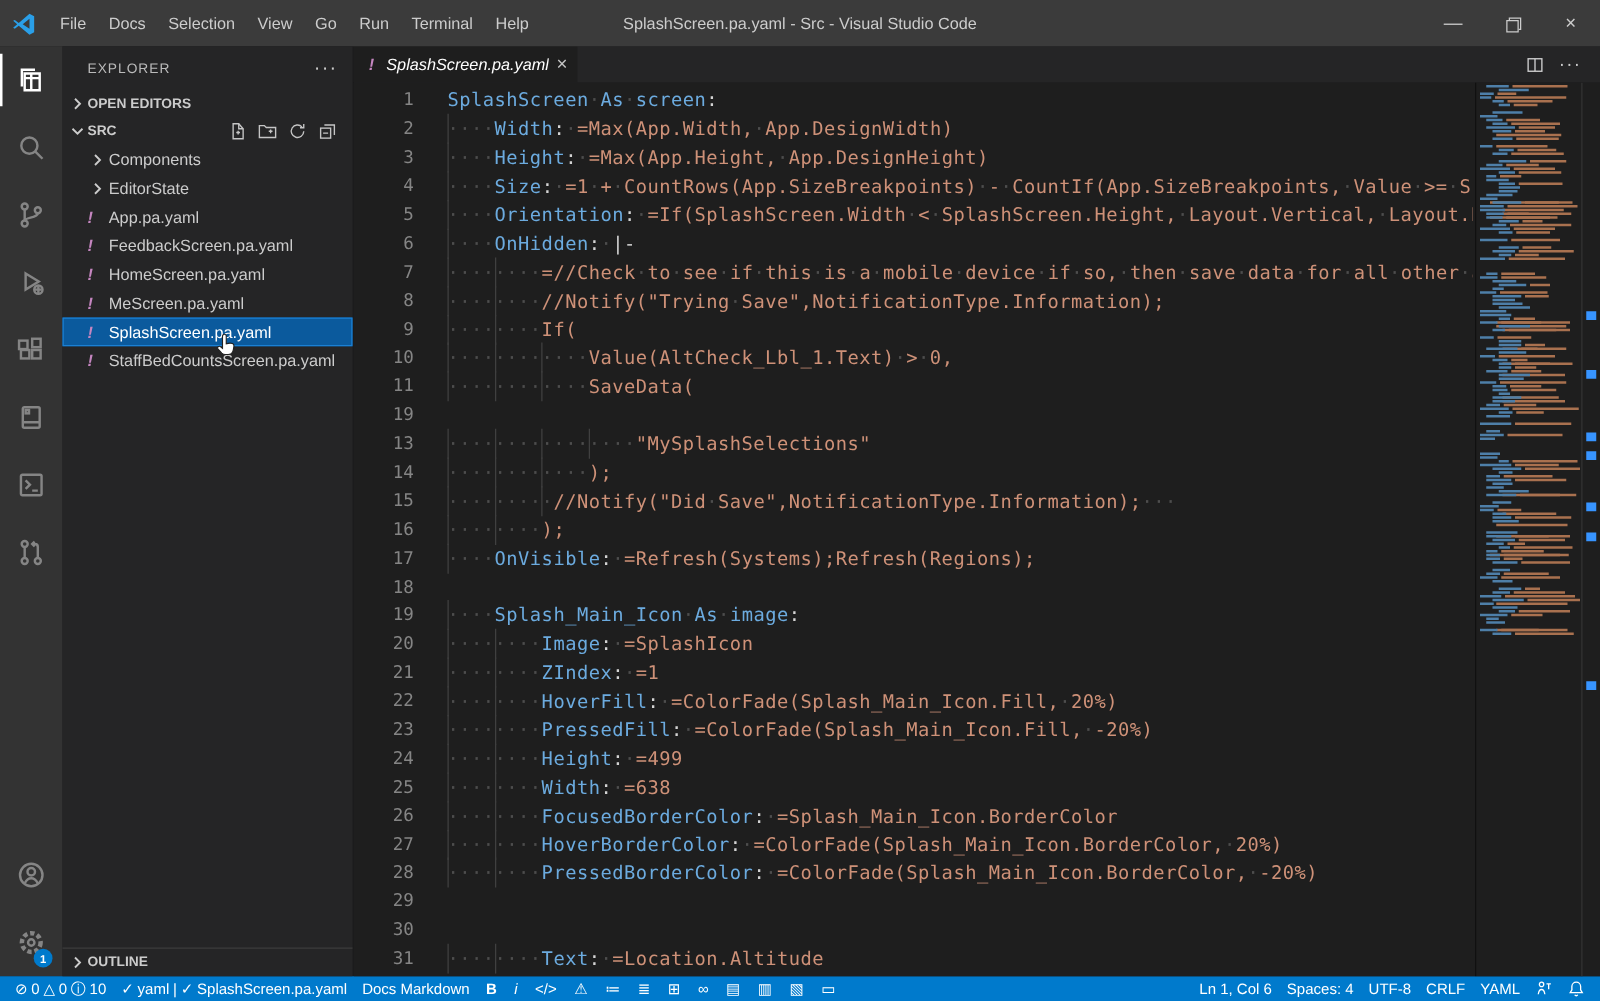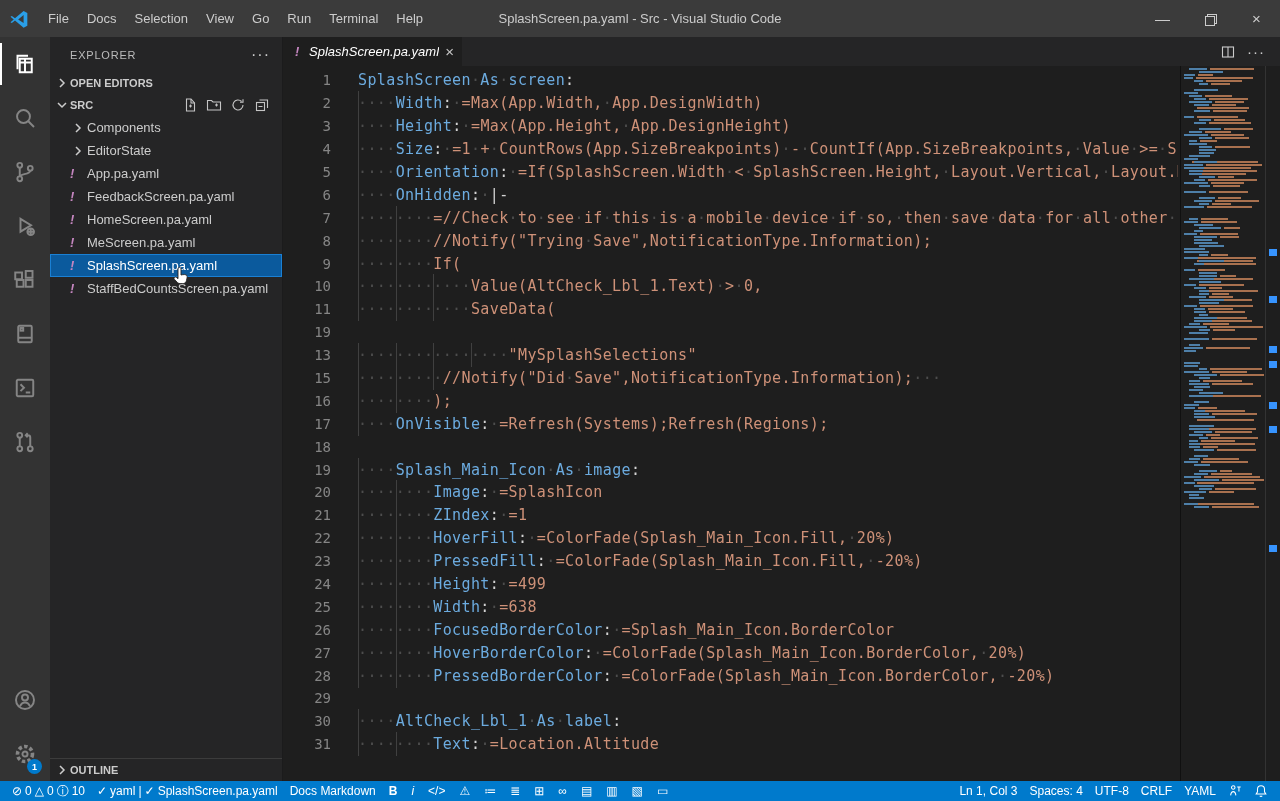--- a/index.html
+++ b/index.html
@@ -324,36 +324,37 @@
             <div class="line"><span class="ln">4</span><span class="code"><span class="guide" style="left: 0px;"></span><span class="ws">····</span><span class="k">Size</span><span class="p">:</span><span class="ws">·</span><span class="v">=1</span><span class="ws">·</span><span class="v">+</span><span class="ws">·</span><span class="v">CountRows(App.SizeBreakpoints)</span><span class="ws">·</span><span class="v">-</span><span class="ws">·</span><span class="v">CountIf(App.SizeBreakpoints,</span><span class="ws">·</span><span class="v">Value</span><span class="ws">·</span><span class="v">&gt;=</span><span class="ws">·</span><span class="v">Spla</span></span></div>
             <div class="line"><span class="ln">5</span><span class="code"><span class="guide" style="left: 0px;"></span><span class="ws">····</span><span class="k">Orientation</span><span class="p">:</span><span class="ws">·</span><span class="v">=If(SplashScreen.Width</span><span class="ws">·</span><span class="v">&lt;</span><span class="ws">·</span><span class="v">SplashScreen.Height,</span><span class="ws">·</span><span class="v">Layout.Vertical,</span><span class="ws">·</span><span class="v">Layout.Hor</span></span></div>
             <div class="line"><span class="ln">6</span><span class="code"><span class="guide" style="left: 0px;"></span><span class="ws">····</span><span class="k">OnHidden</span><span class="p">:</span><span class="ws">·</span><span class="p">|-</span></span></div>
             <div class="line"><span class="ln">7</span><span class="code"><span class="guide" style="left: 0px;"></span><span class="guide" style="left: 37.6px;"></span><span class="ws">········</span><span class="v">=//Check</span><span class="ws">·</span><span class="v">to</span><span class="ws">·</span><span class="v">see</span><span class="ws">·</span><span class="v">if</span><span class="ws">·</span><span class="v">this</span><span class="ws">·</span><span class="v">is</span><span class="ws">·</span><span class="v">a</span><span class="ws">·</span><span class="v">mobile</span><span class="ws">·</span><span class="v">device</span><span class="ws">·</span><span class="v">if</span><span class="ws">·</span><span class="v">so,</span><span class="ws">·</span><span class="v">then</span><span class="ws">·</span><span class="v">save</span><span class="ws">·</span><span class="v">data</span><span class="ws">·</span><span class="v">for</span><span class="ws">·</span><span class="v">all</span><span class="ws">·</span><span class="v">other</span><span class="ws">·</span><span class="v">app</span></span></div>
             <div class="line"><span class="ln">8</span><span class="code"><span class="guide" style="left: 0px;"></span><span class="guide" style="left: 37.6px;"></span><span class="ws">········</span><span class="v">//Notify("Trying</span><span class="ws">·</span><span class="v">Save",NotificationType.Information);</span></span></div>
             <div class="line"><span class="ln">9</span><span class="code"><span class="guide" style="left: 0px;"></span><span class="guide" style="left: 37.6px;"></span><span class="ws">········</span><span class="v">If(</span></span></div>
             <div class="line"><span class="ln">10</span><span class="code"><span class="guide" style="left: 0px;"></span><span class="guide" style="left: 37.6px;"></span><span class="guide" style="left: 75.2px;"></span><span class="ws">············</span><span class="v">Value(AltCheck_Lbl_1.Text)</span><span class="ws">·</span><span class="v">&gt;</span><span class="ws">·</span><span class="v">0,</span></span></div>
             <div class="line"><span class="ln">11</span><span class="code"><span class="guide" style="left: 0px;"></span><span class="guide" style="left: 37.6px;"></span><span class="guide" style="left: 75.2px;"></span><span class="ws">············</span><span class="v">SaveData(</span></span></div>
             <div class="line"><span class="ln">19</span></div>
             <div class="line"><span class="ln">13</span><span class="code"><span class="guide" style="left: 0px;"></span><span class="guide" style="left: 37.6px;"></span><span class="guide" style="left: 75.2px;"></span><span class="guide" style="left: 112.8px;"></span><span class="ws">················</span><span class="v">"MySplashSelections"</span></span></div>
+            <div class="line"><span class="ln">14</span><span class="code"><span class="guide" style="left: 0px;"></span><span class="guide" style="left: 37.6px;"></span><span class="guide" style="left: 75.2px;"></span><span class="ws">············</span><span class="v">);</span></span></div>
             <div class="line"><span class="ln">15</span><span class="code"><span class="guide" style="left: 0px;"></span><span class="guide" style="left: 37.6px;"></span><span class="guide" style="left: 75.2px;"></span><span class="ws">·········</span><span class="v">//Notify("Did</span><span class="ws">·</span><span class="v">Save",NotificationType.Information);</span><span class="ws">···</span></span></div>
             <div class="line"><span class="ln">16</span><span class="code"><span class="guide" style="left: 0px;"></span><span class="guide" style="left: 37.6px;"></span><span class="ws">········</span><span class="v">);</span></span></div>
             <div class="line"><span class="ln">17</span><span class="code"><span class="guide" style="left: 0px;"></span><span class="ws">····</span><span class="k">OnVisible</span><span class="p">:</span><span class="ws">·</span><span class="v">=Refresh(Systems);Refresh(Regions);</span></span></div>
             <div class="line"><span class="ln">18</span><span class="code"></span></div>
             <div class="line"><span class="ln">19</span><span class="code"><span class="guide" style="left: 0px;"></span><span class="ws">····</span><span class="k">Splash_Main_Icon</span><span class="ws">·</span><span class="k">As</span><span class="ws">·</span><span class="k">image</span><span class="p">:</span></span></div>
             <div class="line"><span class="ln">20</span><span class="code"><span class="guide" style="left: 0px;"></span><span class="guide" style="left: 37.6px;"></span><span class="ws">········</span><span class="k">Image</span><span class="p">:</span><span class="ws">·</span><span class="v">=SplashIcon</span></span></div>
             <div class="line"><span class="ln">21</span><span class="code"><span class="guide" style="left: 0px;"></span><span class="guide" style="left: 37.6px;"></span><span class="ws">········</span><span class="k">ZIndex</span><span class="p">:</span><span class="ws">·</span><span class="v">=1</span></span></div>
             <div class="line"><span class="ln">22</span><span class="code"><span class="guide" style="left: 0px;"></span><span class="guide" style="left: 37.6px;"></span><span class="ws">········</span><span class="k">HoverFill</span><span class="p">:</span><span class="ws">·</span><span class="v">=ColorFade(Splash_Main_Icon.Fill,</span><span class="ws">·</span><span class="v">20%)</span></span></div>
             <div class="line"><span class="ln">23</span><span class="code"><span class="guide" style="left: 0px;"></span><span class="guide" style="left: 37.6px;"></span><span class="ws">········</span><span class="k">PressedFill</span><span class="p">:</span><span class="ws">·</span><span class="v">=ColorFade(Splash_Main_Icon.Fill,</span><span class="ws">·</span><span class="v">-20%)</span></span></div>
             <div class="line"><span class="ln">24</span><span class="code"><span class="guide" style="left: 0px;"></span><span class="guide" style="left: 37.6px;"></span><span class="ws">········</span><span class="k">Height</span><span class="p">:</span><span class="ws">·</span><span class="v">=499</span></span></div>
             <div class="line"><span class="ln">25</span><span class="code"><span class="guide" style="left: 0px;"></span><span class="guide" style="left: 37.6px;"></span><span class="ws">········</span><span class="k">Width</span><span class="p">:</span><span class="ws">·</span><span class="v">=638</span></span></div>
             <div class="line"><span class="ln">26</span><span class="code"><span class="guide" style="left: 0px;"></span><span class="guide" style="left: 37.6px;"></span><span class="ws">········</span><span class="k">FocusedBorderColor</span><span class="p">:</span><span class="ws">·</span><span class="v">=Splash_Main_Icon.BorderColor</span></span></div>
             <div class="line"><span class="ln">27</span><span class="code"><span class="guide" style="left: 0px;"></span><span class="guide" style="left: 37.6px;"></span><span class="ws">········</span><span class="k">HoverBorderColor</span><span class="p">:</span><span class="ws">·</span><span class="v">=ColorFade(Splash_Main_Icon.BorderColor,</span><span class="ws">·</span><span class="v">20%)</span></span></div>
             <div class="line"><span class="ln">28</span><span class="code"><span class="guide" style="left: 0px;"></span><span class="guide" style="left: 37.6px;"></span><span class="ws">········</span><span class="k">PressedBorderColor</span><span class="p">:</span><span class="ws">·</span><span class="v">=ColorFade(Splash_Main_Icon.BorderColor,</span><span class="ws">·</span><span class="v">-20%)</span></span></div>
             <div class="line"><span class="ln">29</span><span class="code"></span></div>
-            <div class="line"><span class="ln">30</span><span class="code"><span class="guide" style="left: 0px;"></span><span class="ws">····</span><span class="k">AltCheck_Lbl_1</span><span class="ws">·</span><span class="k">As</span><span class="ws">·</span><span class="k">label</span><span class="p">:</span></span></div>
+            <div class="line"><span class="ln">30</span></div>
             <div class="line"><span class="ln">31</span><span class="code"><span class="guide" style="left: 0px;"></span><span class="guide" style="left: 37.6px;"></span><span class="ws">········</span><span class="k">Text</span><span class="p">:</span><span class="ws">·</span><span class="v">=Location.Altitude</span></span></div>
           </div>
         <div class="minimap" id="minimap">
             <div class="mm-row" style="top: 2px; left: 8px;"><span style="display: inline-block; height: 2px; vertical-align: top; background: rgb(78, 127, 168); width: 17.7613px;"></span><span style="display: inline-block; height: 2px; vertical-align: top; margin-left: 3px; background: rgb(169, 113, 79); width: 44.2649px;"></span></div>
             <div class="mm-row" style="top: 5px; left: 18px;"><span style="display: inline-block; height: 2px; vertical-align: top; background: rgb(78, 127, 168); width: 24.4759px;"></span></div>
             <div class="mm-row" style="top: 8px; left: 3px;"><span style="display: inline-block; height: 2px; vertical-align: top; background: rgb(78, 127, 168); width: 11.4804px;"></span><span style="display: inline-block; height: 2px; vertical-align: top; margin-left: 3px; background: rgb(169, 113, 79); width: 14.8336px;"></span></div>
             <div class="mm-row" style="top: 11px; left: 3px;"><span style="display: inline-block; height: 2px; vertical-align: top; background: rgb(78, 127, 168); width: 9.29588px;"></span><span style="display: inline-block; height: 2px; vertical-align: top; margin-left: 3px; background: rgb(169, 113, 79); width: 56.3526px;"></span></div>
             <div class="mm-row" style="top: 14px; left: 13px;"><span style="display: inline-block; height: 2px; vertical-align: top; background: rgb(78, 127, 168); width: 9.14683px;"></span><span style="display: inline-block; height: 2px; vertical-align: top; margin-left: 3px; background: rgb(169, 113, 79); width: 35.806px;"></span></div>
             <div class="mm-row" style="top: 17px; left: 18px;"><span style="display: inline-block; height: 2px; vertical-align: top; background: rgb(78, 127, 168); width: 9.24044px;"></span><span style="display: inline-block; height: 2px; vertical-align: top; margin-left: 3px; background: rgb(169, 113, 79); width: 19.0245px;"></span></div>
             <div class="mm-row" style="top: 23px; left: 13px;"><span style="display: inline-block; height: 2px; vertical-align: top; background: rgb(78, 127, 168); width: 23.5378px;"></span><span style="display: inline-block; height: 2px; vertical-align: top; margin-left: 3px; background: rgb(169, 113, 79); width: 52.1209px;"></span></div>
@@ -518,21 +519,21 @@
         <span class="md-tool ">≣</span>
         <span class="md-tool ">⊞</span>
         <span class="md-tool ">∞</span>
         <span class="md-tool ">▤</span>
         <span class="md-tool ">▥</span>
         <span class="md-tool ">▧</span>
         <span class="md-tool ">▭</span>
       </div>
     <div class="st-right">
       <div class="st-item">
-          <span>Ln 1, Col 3</span>
+          <span>Ln 1, Col 6</span>
         </div>
       <div class="st-item">
           <span>Spaces: 4</span>
         </div>
       <div class="st-item">
           <span>UTF-8</span>
         </div>
       <div class="st-item">
           <span>CRLF</span>
         </div>

